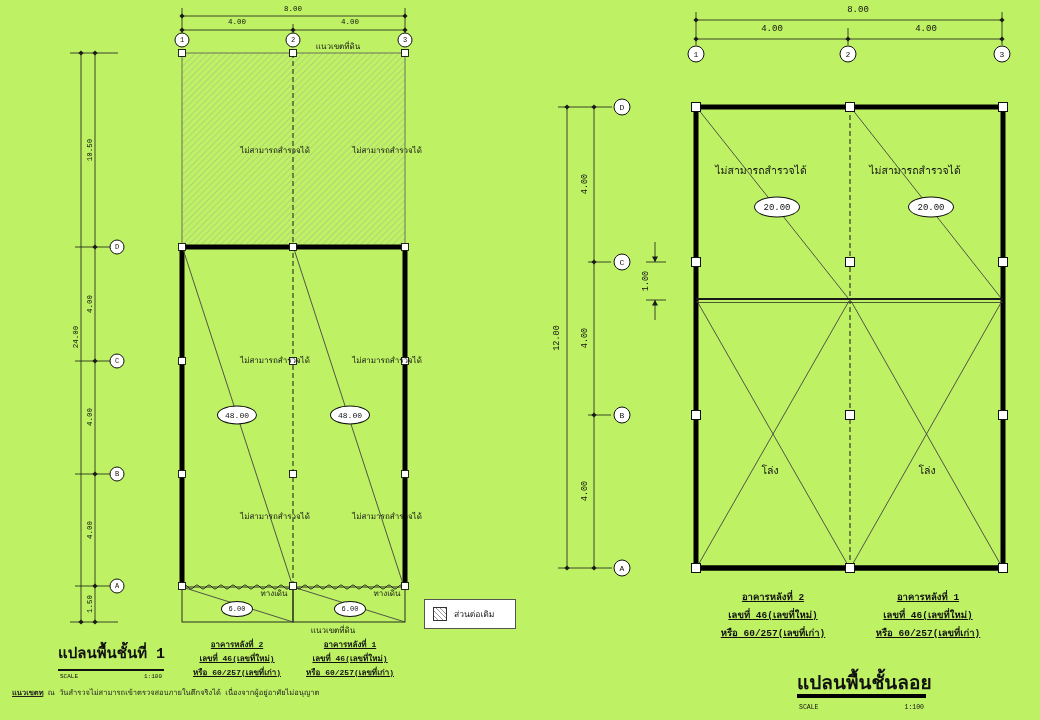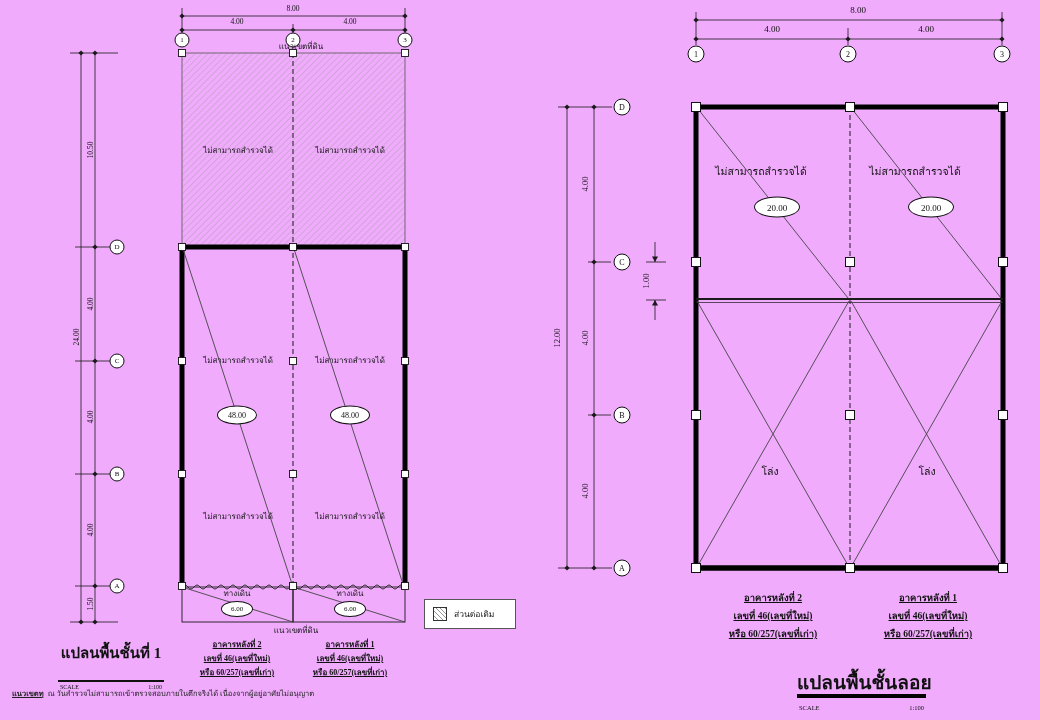--- a/index.html
+++ b/index.html
@@ -1,35 +1,35 @@
 <!DOCTYPE html>
 <html><head>
 <meta charset="utf-8">
 <style>
   html,body{margin:0;padding:0;background:#fff;}
-  #canvas{position:relative;width:1040px;height:720px;background:#f0abfc;overflow:hidden;
-          font-family:Liberation Serif, serif;color:#111;}
+  #canvas{position:relative;width:1040px;height:720px;background:#bef264;overflow:hidden;
+          font-family:Liberation Mono, monospace;color:#111;}
   #linework{position:absolute;left:0;top:0;}
   .t{position:absolute;transform:translate(-50%,-50%);font-size:9px;color:#111;white-space:nowrap;line-height:1.1;}
   .t.sm{font-size:7.5px;}
-  .t.md{font-size:8px;}
+  .t.md{font-size:8px;margin-left:37px;}
   .t.lg{font-size:10.5px;}
   .rot{position:absolute;transform:translate(-50%,-50%) rotate(-90deg);font-size:7.5px;color:#111;white-space:nowrap;}
   .rot.lg{font-size:8.5px;}
   .bub{position:absolute;transform:translate(-50%,-50%);width:13px;height:13px;border:1px solid #111;
        border-radius:50%;background:#fff;display:flex;align-items:center;justify-content:center;
        font-size:7px;line-height:1;}
   .bub.lg{width:15px;height:15px;font-size:8px;}
   .ell{position:absolute;transform:translate(-50%,-50%);background:#fff;border:1px solid #111;border-radius:50%;
        display:flex;align-items:center;justify-content:center;white-space:nowrap;}
   .bldg{position:absolute;transform:translateX(-50%);text-align:center;font-size:8px;line-height:14px;font-weight:bold;}
   .bldg div{text-decoration:underline;white-space:nowrap;}
   .bldg.lg{font-size:9.5px;line-height:18px;}
   .titleblock{position:absolute;}
-  .titleblock .tt{font-weight:bold;text-align:center;border-bottom:2.5px solid #111;padding-bottom:15px;white-space:nowrap;}
+  .titleblock .tt{font-weight:bold;text-align:center;border-bottom:2.5px solid #111;padding-bottom:4px;white-space:nowrap;}
   .titleblock .scalerow{display:flex;justify-content:space-between;font-size:6px;margin-top:2px;padding:0 2px;}
   .legendbox{position:absolute;left:424px;top:599px;width:92px;height:30px;border:1.5px solid #555;
              display:flex;align-items:center;gap:7px;padding-left:8px;box-sizing:border-box;background:#fff;}
   .legendbox .sw{width:12px;height:12px;border:1px solid #333;
                  background:repeating-linear-gradient(45deg,#fff 0 2.6px,#999 2.6px 3.3px);}
   .legendbox .lbl{font-size:8.5px;white-space:nowrap;}
   .note{position:absolute;left:12px;top:686px;font-size:7.5px;line-height:15px;color:#222;}
   .note .hd{font-weight:bold;text-decoration:underline;margin-right:4px;}
   .note .l2{margin-left:28px;}
 </style>

